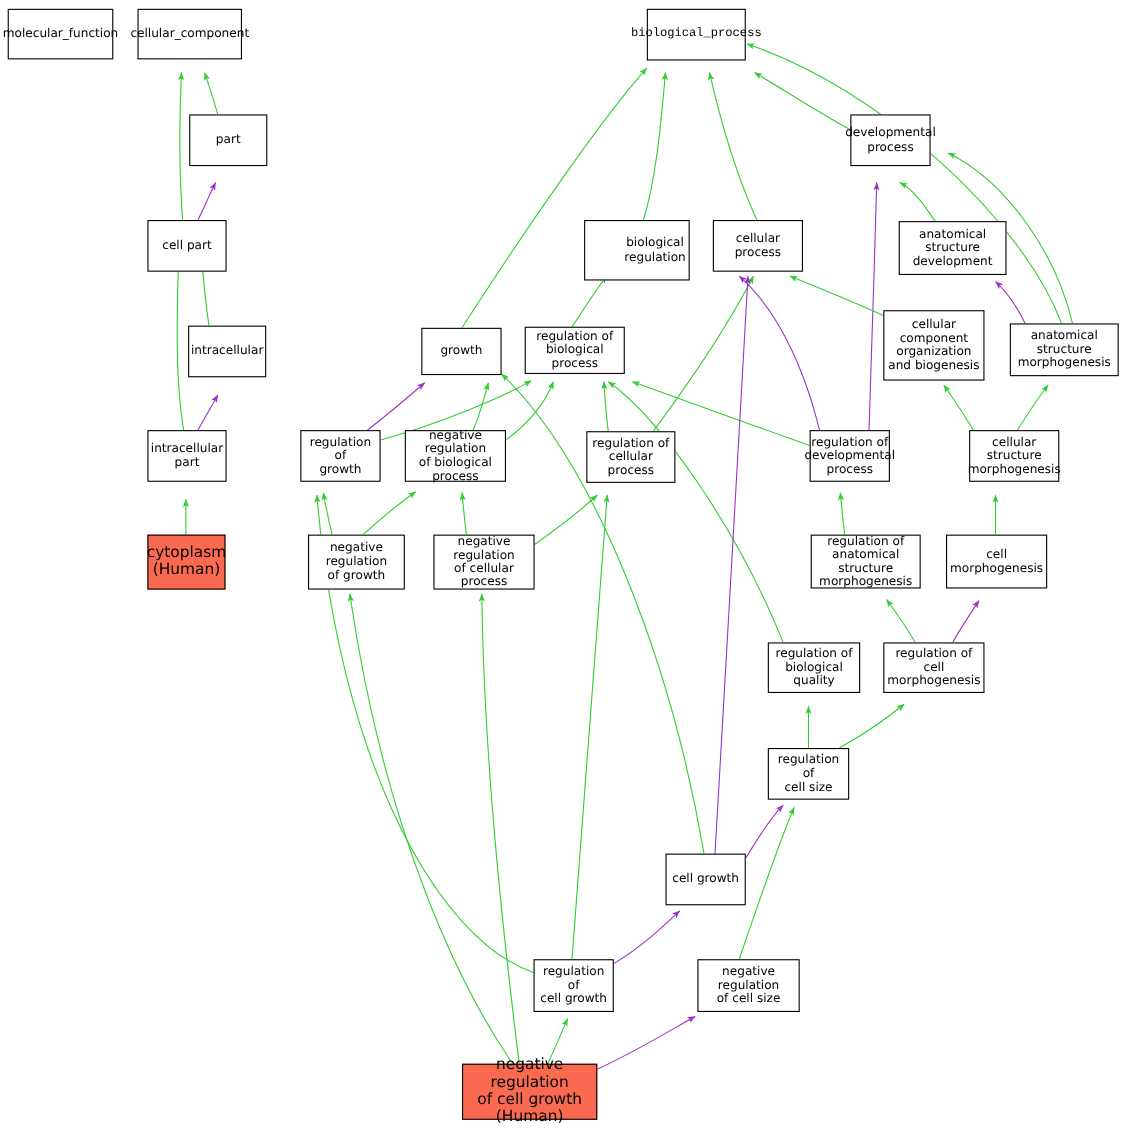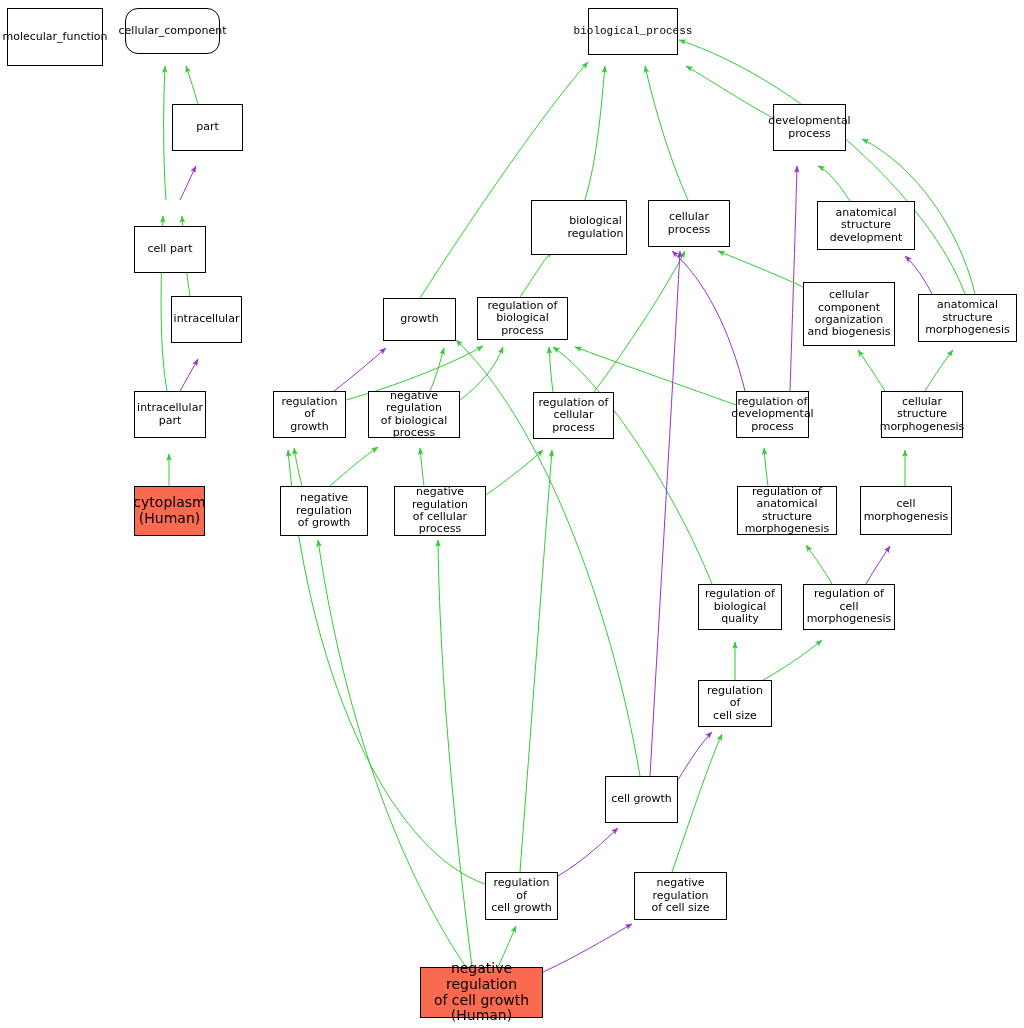--- a/index.html
+++ b/index.html
@@ -102,24 +102,24 @@
         <path d="M 520,872 C 530,740 545,540 552,450" fill="none" stroke="#33cc33" stroke-width="1" marker-end="url(#arrow-is_a)"></path>
         <path d="M 558,876 C 585,860 605,840 618,828" fill="none" stroke="#9933cc" stroke-width="1" marker-end="url(#arrow-part_of)"></path>
         <path d="M 672,872 C 690,820 710,760 722,734" fill="none" stroke="#33cc33" stroke-width="1" marker-end="url(#arrow-is_a)"></path>
         <path d="M 466,967 C 420,900 350,760 318,540" fill="none" stroke="#33cc33" stroke-width="1" marker-end="url(#arrow-is_a)"></path>
         <path d="M 472,967 C 460,870 440,700 438,540" fill="none" stroke="#33cc33" stroke-width="1" marker-end="url(#arrow-is_a)"></path>
         <path d="M 498,967 C 506,950 512,935 516,926" fill="none" stroke="#33cc33" stroke-width="1" marker-end="url(#arrow-is_a)"></path>
         <path d="M 543,972 C 580,955 612,935 632,924" fill="none" stroke="#9933cc" stroke-width="1" marker-end="url(#arrow-part_of)"></path>
       </g>
   </svg>
   <div id="nodes-group">
-      <div class="node" style="left: 7px; top: 8px; width: 96px; height: 58px;"><span>molecular_function</span></div>
-      <div class="node" style="left: 125px; top: 8px; width: 95px; height: 46px; border-radius: 13px;"><span>cellular_component</span></div>
+      <div class="node" style="left: 7px; top: 8px; width: 96px; height: 46px;"><span>molecular_function</span></div>
+      <div class="node" style="left: 125px; top: 8px; width: 95px; height: 46px;"><span>cellular_component</span></div>
       <div class="node" style="left: 172px; top: 104px; width: 71px; height: 47px;"><span>part</span></div>
-      <div class="node" style="left: 134px; top: 200px; width: 72px; height: 47px; margin-top: 26px;"><span>cell part</span></div>
+      <div class="node" style="left: 134px; top: 200px; width: 72px; height: 47px;"><span>cell part</span></div>
       <div class="node" style="left: 171px; top: 296px; width: 71px; height: 47px;"><span>intracellular</span></div>
       <div class="node" style="left: 134px; top: 391px; width: 72px; height: 47px;"><span>intracellular
 part</span></div>
       <div class="node highlight" style="left: 134px; top: 486px; width: 71px; height: 50px;"><span>cytoplasm
 (Human)</span></div>
       <div class="node" style="left: 588px; top: 8px; width: 90px; height: 47px; font-family: Liberation Mono, monospace;"><span>biological_process</span></div>
       <div class="node" style="left: 773px; top: 104px; width: 73px; height: 47px;"><span>developmental
 process</span></div>
       <div class="node" style="left: 817px; top: 201px; width: 98px; height: 49px;"><span>anatomical structure
 development</span></div>

